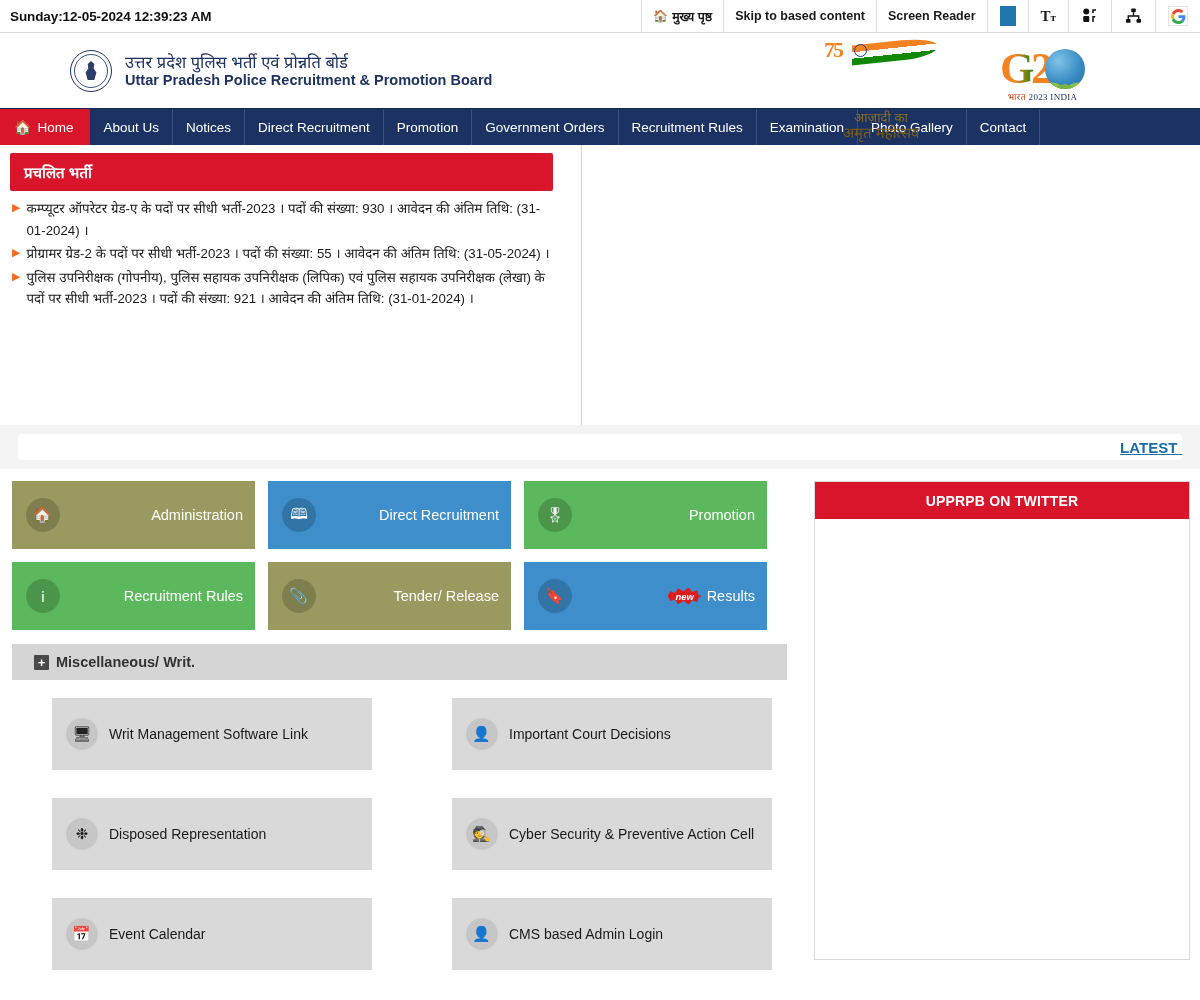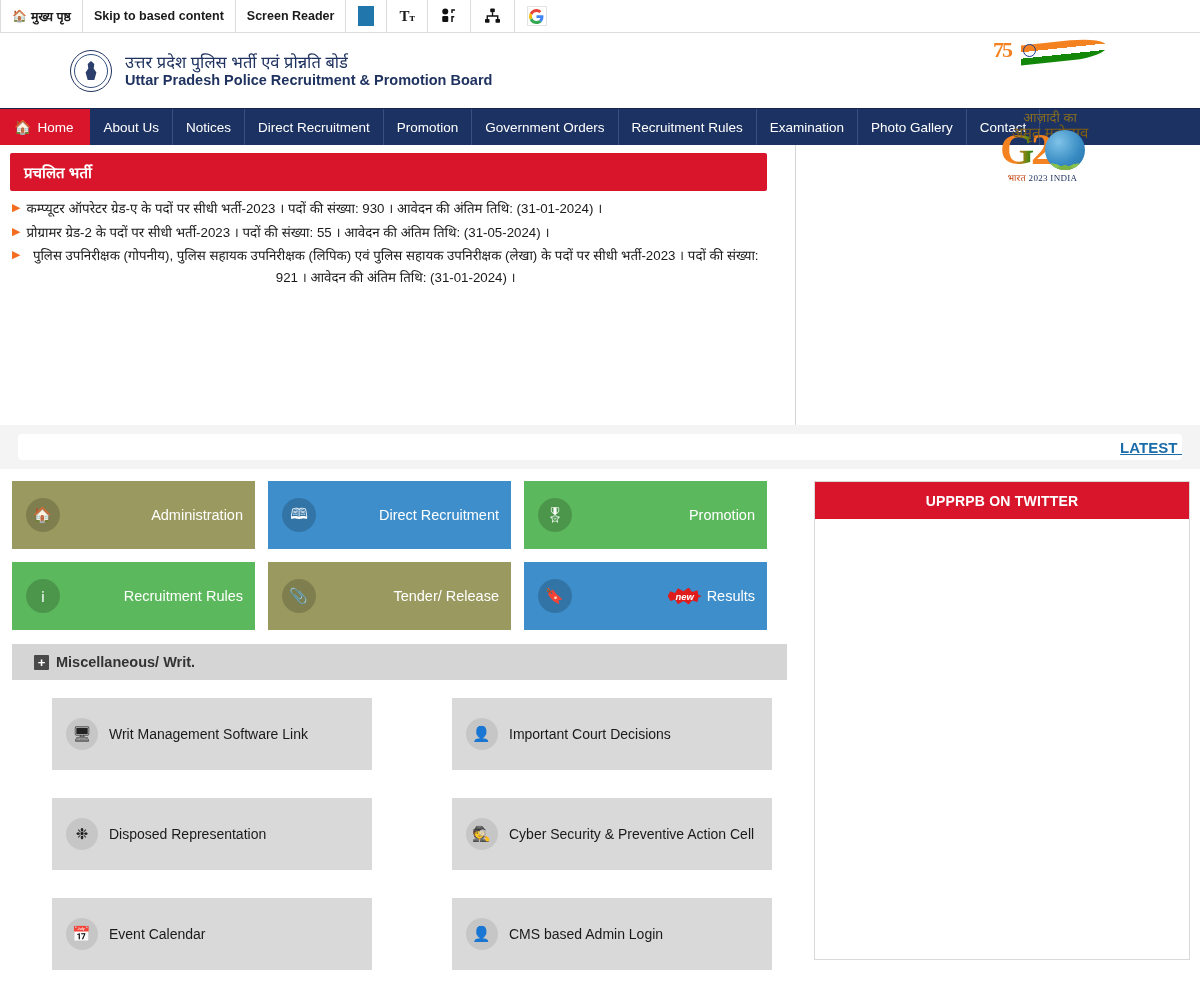--- a/index.html
+++ b/index.html
@@ -73,21 +73,21 @@
   }
   .emblem-core {
     width: 15px; height: 19px;
     background: #2c3e6b;
     clip-path: polygon(50% 0%, 72% 16%, 68% 40%, 86% 60%, 72% 100%, 28% 100%, 14% 60%, 32% 40%, 28% 16%);
   }
   .org-names { margin-left: 13px; line-height: 1.16; }
   .org-hi { font-size: 16.5px; color: #1f3260; font-weight: 500; }
   .org-en { font-size: 14.5px; color: #1f3260; font-weight: bold; }
 
-  .logos { position: absolute; right: 85px; top: 4px; display: flex; align-items: flex-end; gap: 24px; flex-direction: column; }
+  .logos { position: absolute; right: 85px; top: 4px; display: flex; align-items: flex-end; gap: 24px; }
   .azadi { width: 130px; text-align: center; position: relative; height: 66px; }
   .azadi-flag { position: relative; height: 30px; }
   .az-75 {
     position: absolute; left: 8px; top: 0;
     font-family: "Liberation Serif", serif;
     font-size: 22px; font-weight: bold; color: #f58220;
     letter-spacing: -2px;
   }
   .az-wave {
     position: absolute; left: 36px; top: 4px; width: 86px; height: 20px;
@@ -145,21 +145,21 @@
     padding: 0 13px;
     color: #ffffff; font-size: 13.5px;
     border-right: 1px solid #3a4f7c;
     white-space: nowrap;
   }
   .nav-item.active { background: #d8152a; border-right: none; padding: 0 17px 0 14px; }
   .nav-home-icon { margin-right: 6px; font-size: 14px; }
 
   
   .panels { display: flex; height: 280px; background: #fff; }
-  .panel-left { width: 796px; padding: 8px 28px 0 10px; border-right: 1px solid #d5d5d5; text-align: center; }
+  .panel-left { width: 582px; padding: 8px 28px 0 10px; border-right: 1px solid #d5d5d5; }
   .panel-right { flex: 1; padding: 8px 12px 0 10px; }
   .panel-head {
     background: #d8152a; color: #fff;
     height: 38px; display: flex; align-items: center;
     padding: 0 14px; font-size: 14.5px; font-weight: bold;
     border-radius: 2px;
   }
   .panel-head.hi { font-weight: 600; font-size: 15px; }
   .bullets { padding: 7px 2px 0 2px; }
   .bullet-row {
@@ -247,20 +247,21 @@
     background: #d8152a; color: #fff; height: 37px;
     display: flex; align-items: center; justify-content: center;
     font-size: 14px; font-weight: bold; letter-spacing: 0.2px;
   }
   .twitter-body { height: 440px; background: #ffffff; }
 </style>
 </head>
 <body>
 
 <div class="topbar">
+  <div class="topbar-left">Sunday:12-05-2024 12:39:23 AM</div>
   <div class="topbar-right">
     <div class="tb-item">
       <span class="home-glyph">🏠</span>
       <span>मुख्य पृष्ठ</span>
     </div>
     <div class="tb-item">Skip to based content</div>
     <div class="tb-item">Screen Reader</div>
     <div class="tb-item icon">
       <span class="sq-theme"></span>
     </div>

